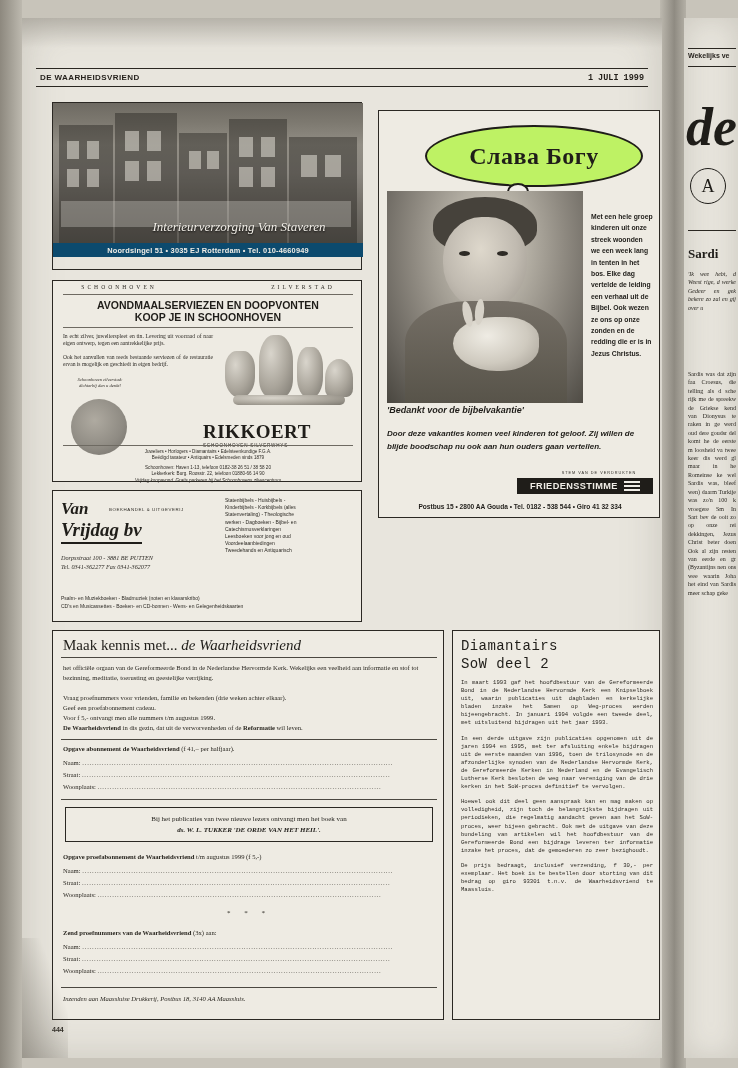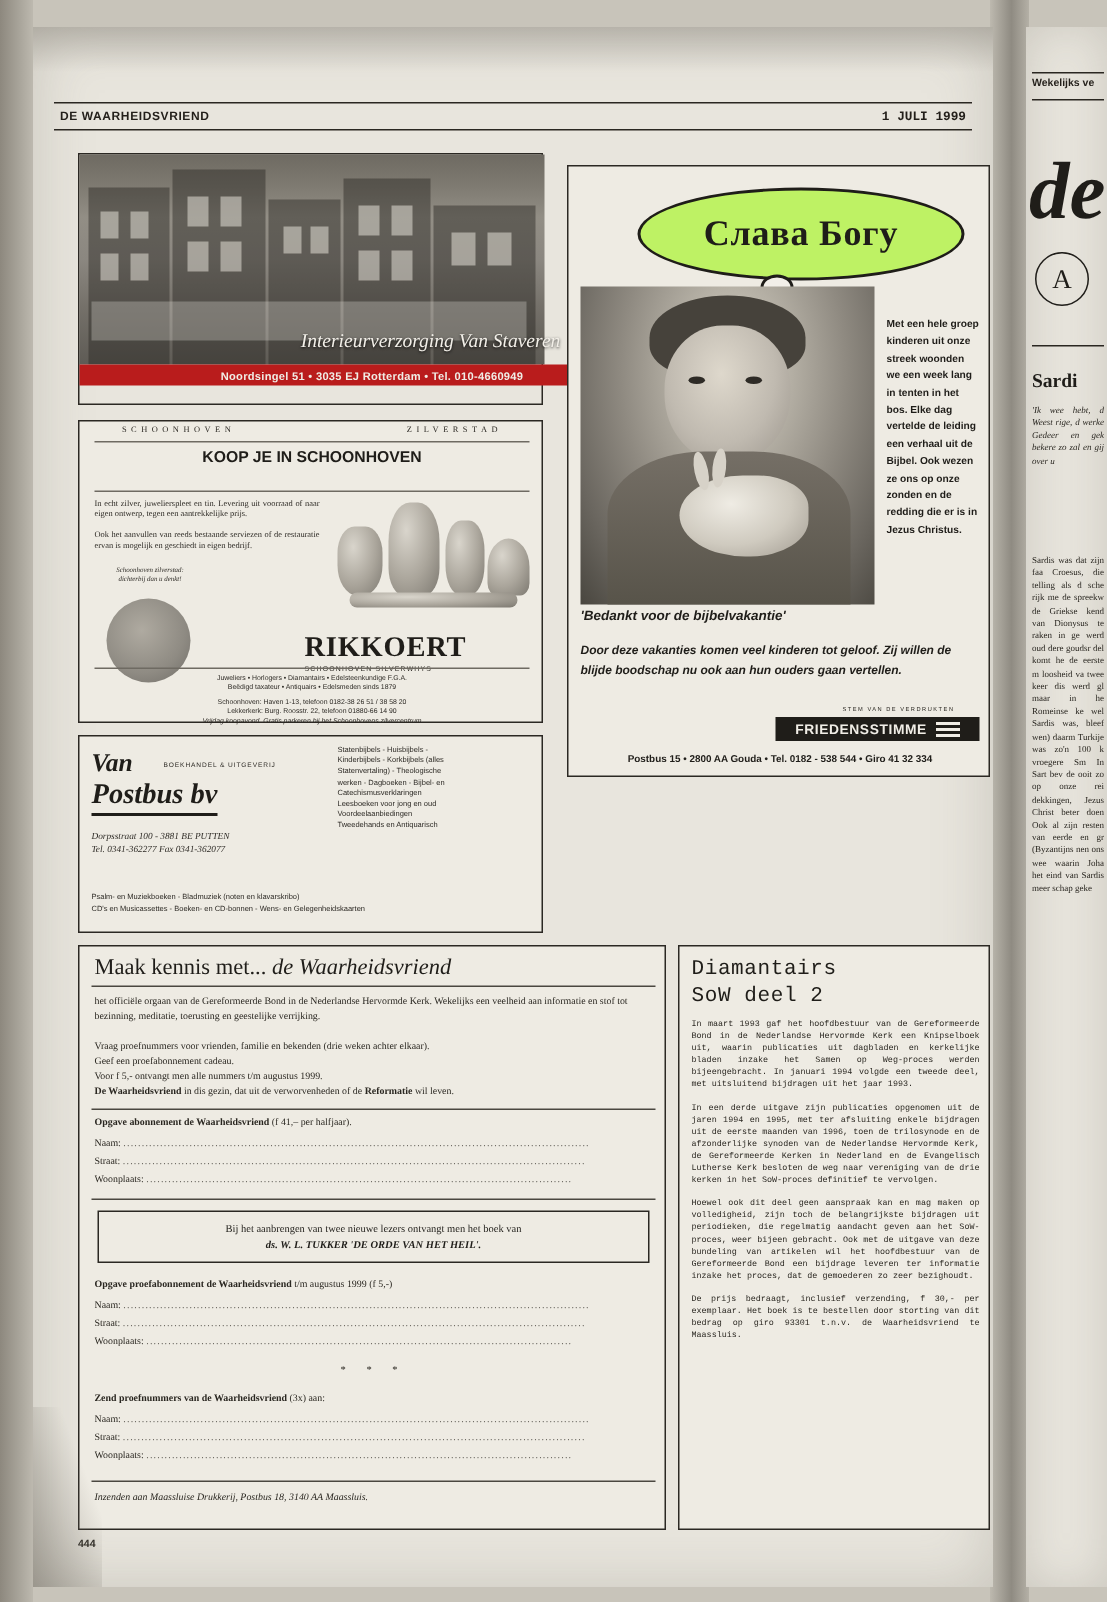--- a/index.html
+++ b/index.html
@@ -82,27 +82,27 @@
   }
   .bldg {
     position: absolute; background: rgba(40,38,34,.45);
   }
   .win {
     position: absolute; background: rgba(225,222,214,.55);
   }
   .staveren-name {
     position: absolute; left: 0; top: 116px; width: 372px; text-align: center;
     font-family: "Liberation Serif", serif; font-style: italic;
-    font-size: 13px; color: #f2efe8; text-shadow: 0 1px 2px rgba(0,0,0,.8); padding-left: 48px;
+    font-size: 13px; color: #f2efe8; text-shadow: 0 1px 2px rgba(0,0,0,.8);
   }
   .staveren-bar {
     position: absolute; left: 0; top: 140px; width: 310px; height: 14px;
-    background: #b91c1c; color: #f0ede6;
+    background: #0c4a6e; color: #f0ede6;
     font-family: "Liberation Sans", sans-serif; font-size: 7.4px; font-weight: bold;
-    display: flex; align-items: center; justify-content: center; letter-spacing: .2px; padding-left: 40px;
+    display: flex; align-items: center; justify-content: center; letter-spacing: .2px;
   }
   
   #ad-rikkoert { left: 30px; top: 262px; width: 310px; height: 202px; background: #eeebe3; }
   .rk-top {
     position: absolute; left: 0; top: 3px; width: 310px; text-align: center;
     font-family: "Liberation Serif", serif; font-size: 5.6px; letter-spacing: 3px; color: #2b2823;
   }
   .rk-rule { position: absolute; left: 10px; width: 290px; height: 1px; background: #6e6a62; }
   .rk-title {
     position: absolute; left: 8px; top: 18px; width: 294px; text-align: center;
@@ -402,20 +402,21 @@
     </div>
 
     <div class="box bd" id="ad-rikkoert">
       <div class="rk-top">
         <span>SCHOONHOVEN</span>
         &nbsp;&nbsp;&nbsp;&nbsp;&nbsp;&nbsp;&nbsp;&nbsp;&nbsp;&nbsp;&nbsp;&nbsp;&nbsp;&nbsp;&nbsp;&nbsp;&nbsp;&nbsp;&nbsp;&nbsp;&nbsp;&nbsp;&nbsp;&nbsp;
         <span>ZILVERSTAD</span>
       </div>
       <div class="rk-rule" style="top:13px;"></div>
       <div class="rk-title">
+        <div>AVONDMAALSERVIEZEN EN DOOPVONTEN</div>
         <div>KOOP JE IN SCHOONHOVEN</div>
       </div>
       <div class="rk-rule" style="top:46px;"></div>
       <div class="rk-body">
         <p>In echt zilver, juwelierspleet en tin. Levering uit voorraad of naar eigen ontwerp, tegen een aantrekkelijke prijs.</p>
         <p>Ook het aanvullen van reeds bestaande serviezen of de restauratie ervan is mogelijk en geschiedt in eigen bedrijf.</p>
       </div>
       <div class="rk-vessels">
         <div class="vessel" style="left:4px;  top:22px; width:30px; height:46px; border-radius:38% 38% 44% 44%;"></div>
         <div class="vessel" style="left:38px; top:6px;  width:34px; height:62px; border-radius:42% 42% 30% 30%;"></div>
@@ -436,21 +437,21 @@
         <div style="height:3px;"></div>
         <div>Schoonhoven: Haven 1-13, telefoon 0182-38 26 51 / 38 58 20</div>
         <div>Lekkerkerk: Burg. Roosstr. 22, telefoon 01880-66 14 90</div>
         <div class="ln2">Vrijdag koopavond. Gratis parkeren bij het Schoonhovens zilvercentrum</div>
       </div>
     </div>
 
     <div class="box bd" id="ad-horssen">
       <div class="vh-logo">
         <div class="l1">Van</div>
-        <div class="l2">Postbus bv</div>
+        <div class="l2">Vrijdag bv</div>
       </div>
       <div class="vh-sub">BOEKHANDEL &amp; UITGEVERIJ</div>
       <div class="vh-cats">
         <div>Statenbijbels - Huisbijbels -</div>
         <div>Kinderbijbels - Korkbijbels (alles</div>
         <div>Statenvertaling) - Theologische</div>
         <div>werken - Dagboeken - Bijbel- en</div>
         <div>Catechismusverklaringen</div>
         <div>Leesboeken voor jong en oud</div>
         <div>Voordeelaanbiedingen</div>
@@ -529,21 +530,21 @@
         <span class="dots"> ..............................................................................................................................</span>
       </div>
       <div class="dotline" style="top:152px;">
         <span>Woonplaats:</span>
         <span class="dots"> ....................................................................................................................</span>
       </div>
 
       <div class="mk-rule" style="top:168px;"></div>
 
       <div class="mk-highlight" style="top:176px;">
-        <div>Bij het aanbrengen van twee nieuwe lezers ontvangt men het boek van</div>
+        <div>Bij het publicaties van twee nieuwe lezers ontvangt men het boek van</div>
         <div><b>ds. W. L. TUKKER 'DE ORDE VAN HET HEIL'.</b></div>
       </div>
 
       <div class="mk-sub" style="top:222px;">
         <b>Opgave proefabonnement de Waarheidsvriend</b><span> t/m augustus 1999 (f 5,-)</span>
       </div>
       <div class="dotline" style="top:236px;">
         <span>Naam:</span>
         <span class="dots"> ...............................................................................................................................</span>
       </div>

